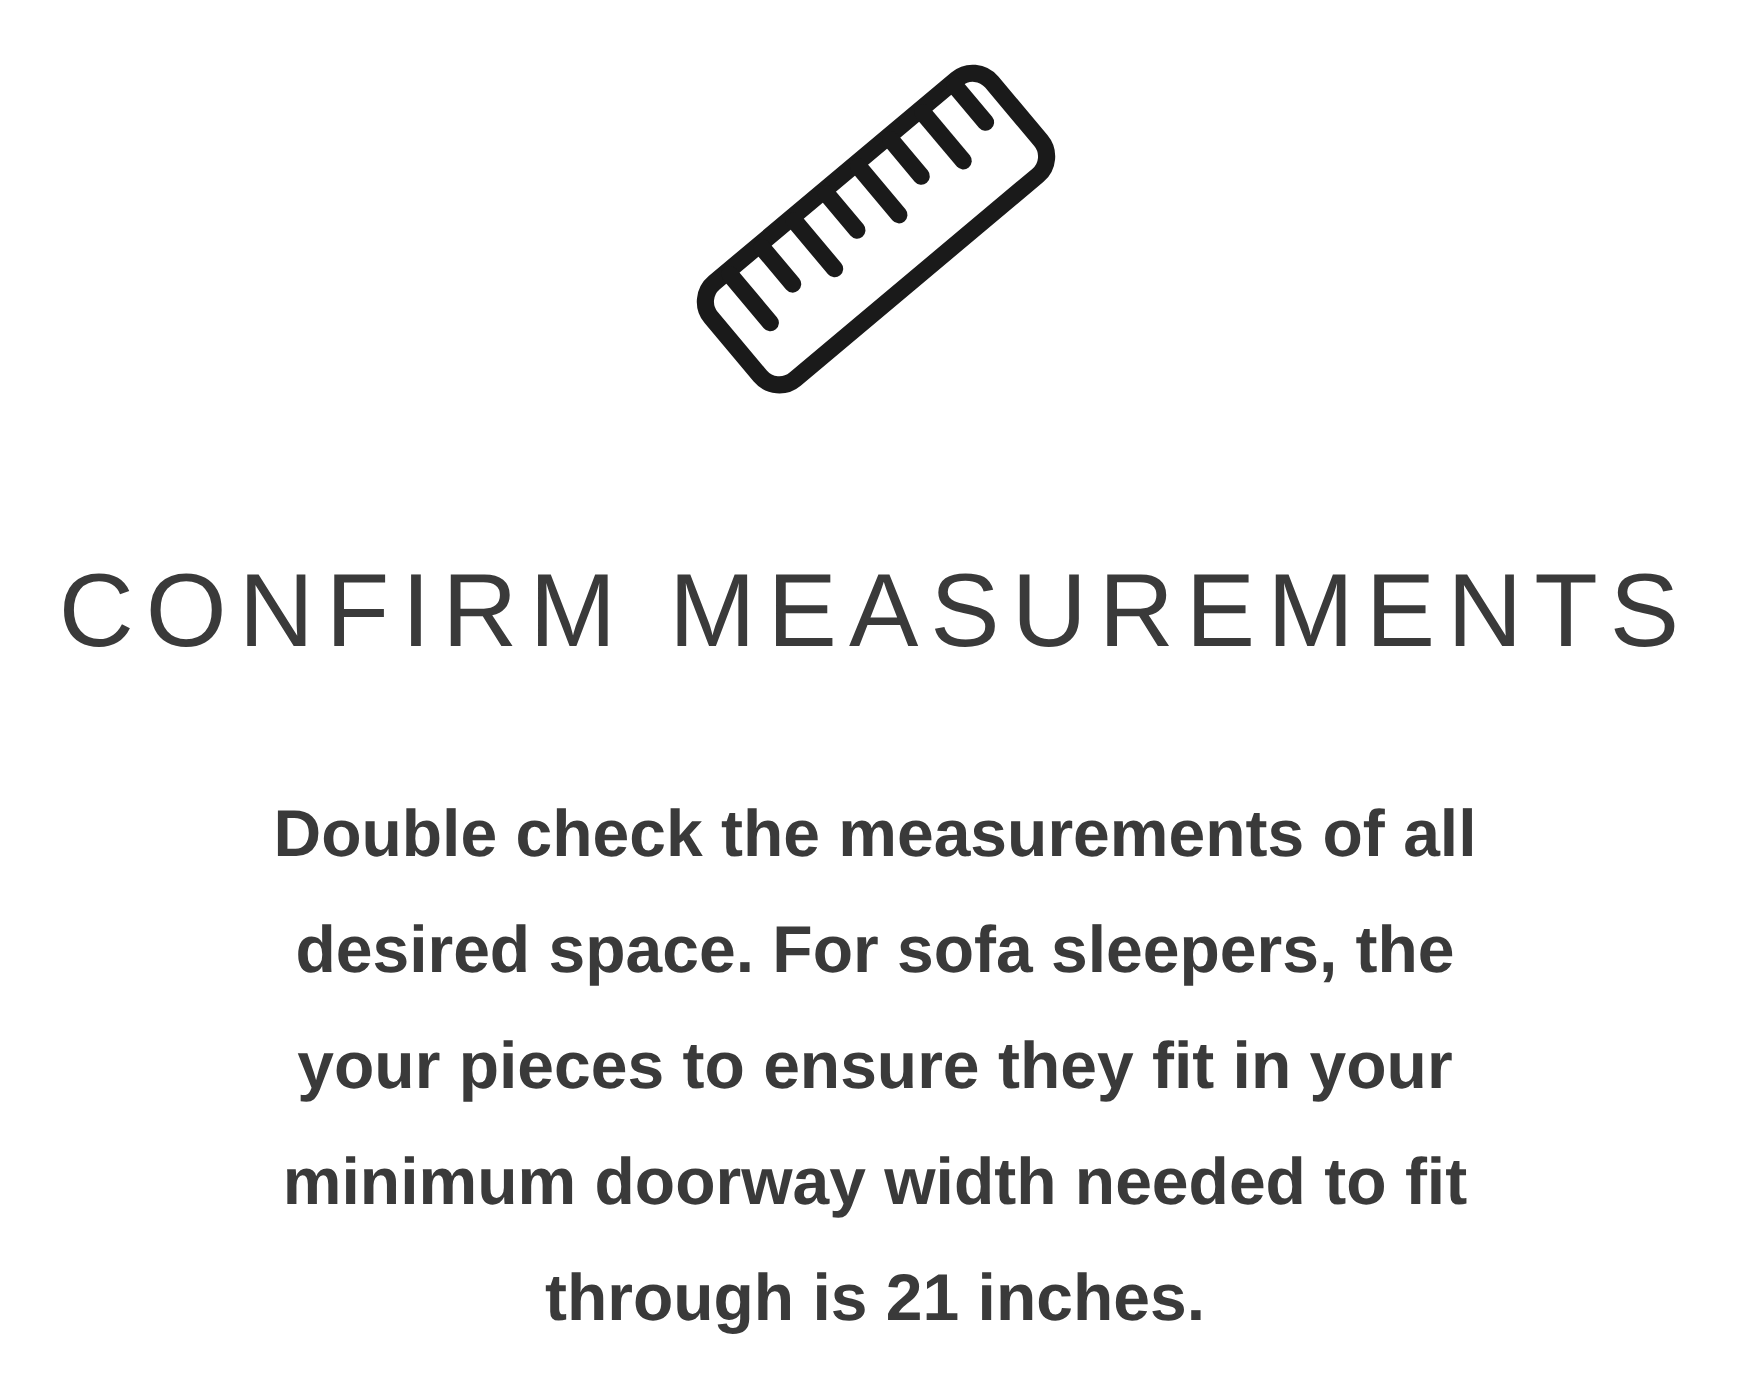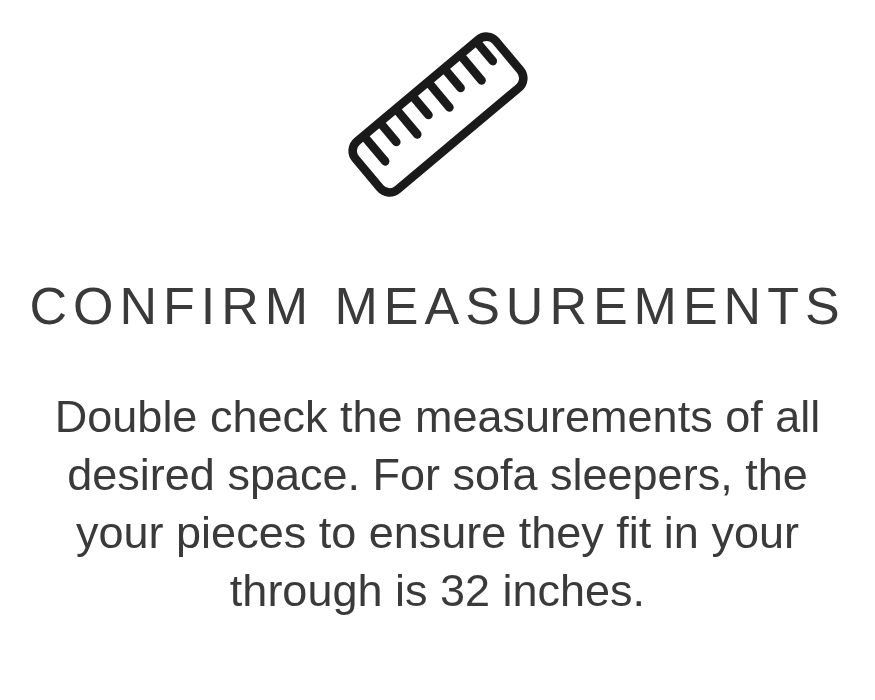--- a/index.html
+++ b/index.html
@@ -42,23 +42,23 @@
     line-height: 1;
     letter-spacing: 6px;
     color: #3a3a3a;
     text-align: center;
     white-space: nowrap;
   }
   .body-text {
     margin-top: 56px;
     text-align: center;
     color: #3a3a3a;
-    font-size: 45px;
+    font-size: 33px;
     line-height: 58px;
-    font-weight: 400;
+    font-weight: 700;
   }
   .body-line {
     white-space: nowrap;
   }
 </style>
 </head>
 <body>
 
 <div class="card">
 
@@ -77,16 +77,17 @@
       </g>
     </svg>
   </div>
 
   <h1 class="heading">CONFIRM MEASUREMENTS</h1>
 
   <div class="body-text">
     <div class="body-line">Double check the measurements of all</div>
     <div class="body-line">desired space. For sofa sleepers, the</div>
     <div class="body-line">your pieces to ensure they fit in your</div>
-    <div class="body-line">through is 32 inches.</div>
+    <div class="body-line">minimum doorway width needed to fit</div>
+    <div class="body-line">through is 21 inches.</div>
   </div>
 
 </div>
 
 </body></html>

